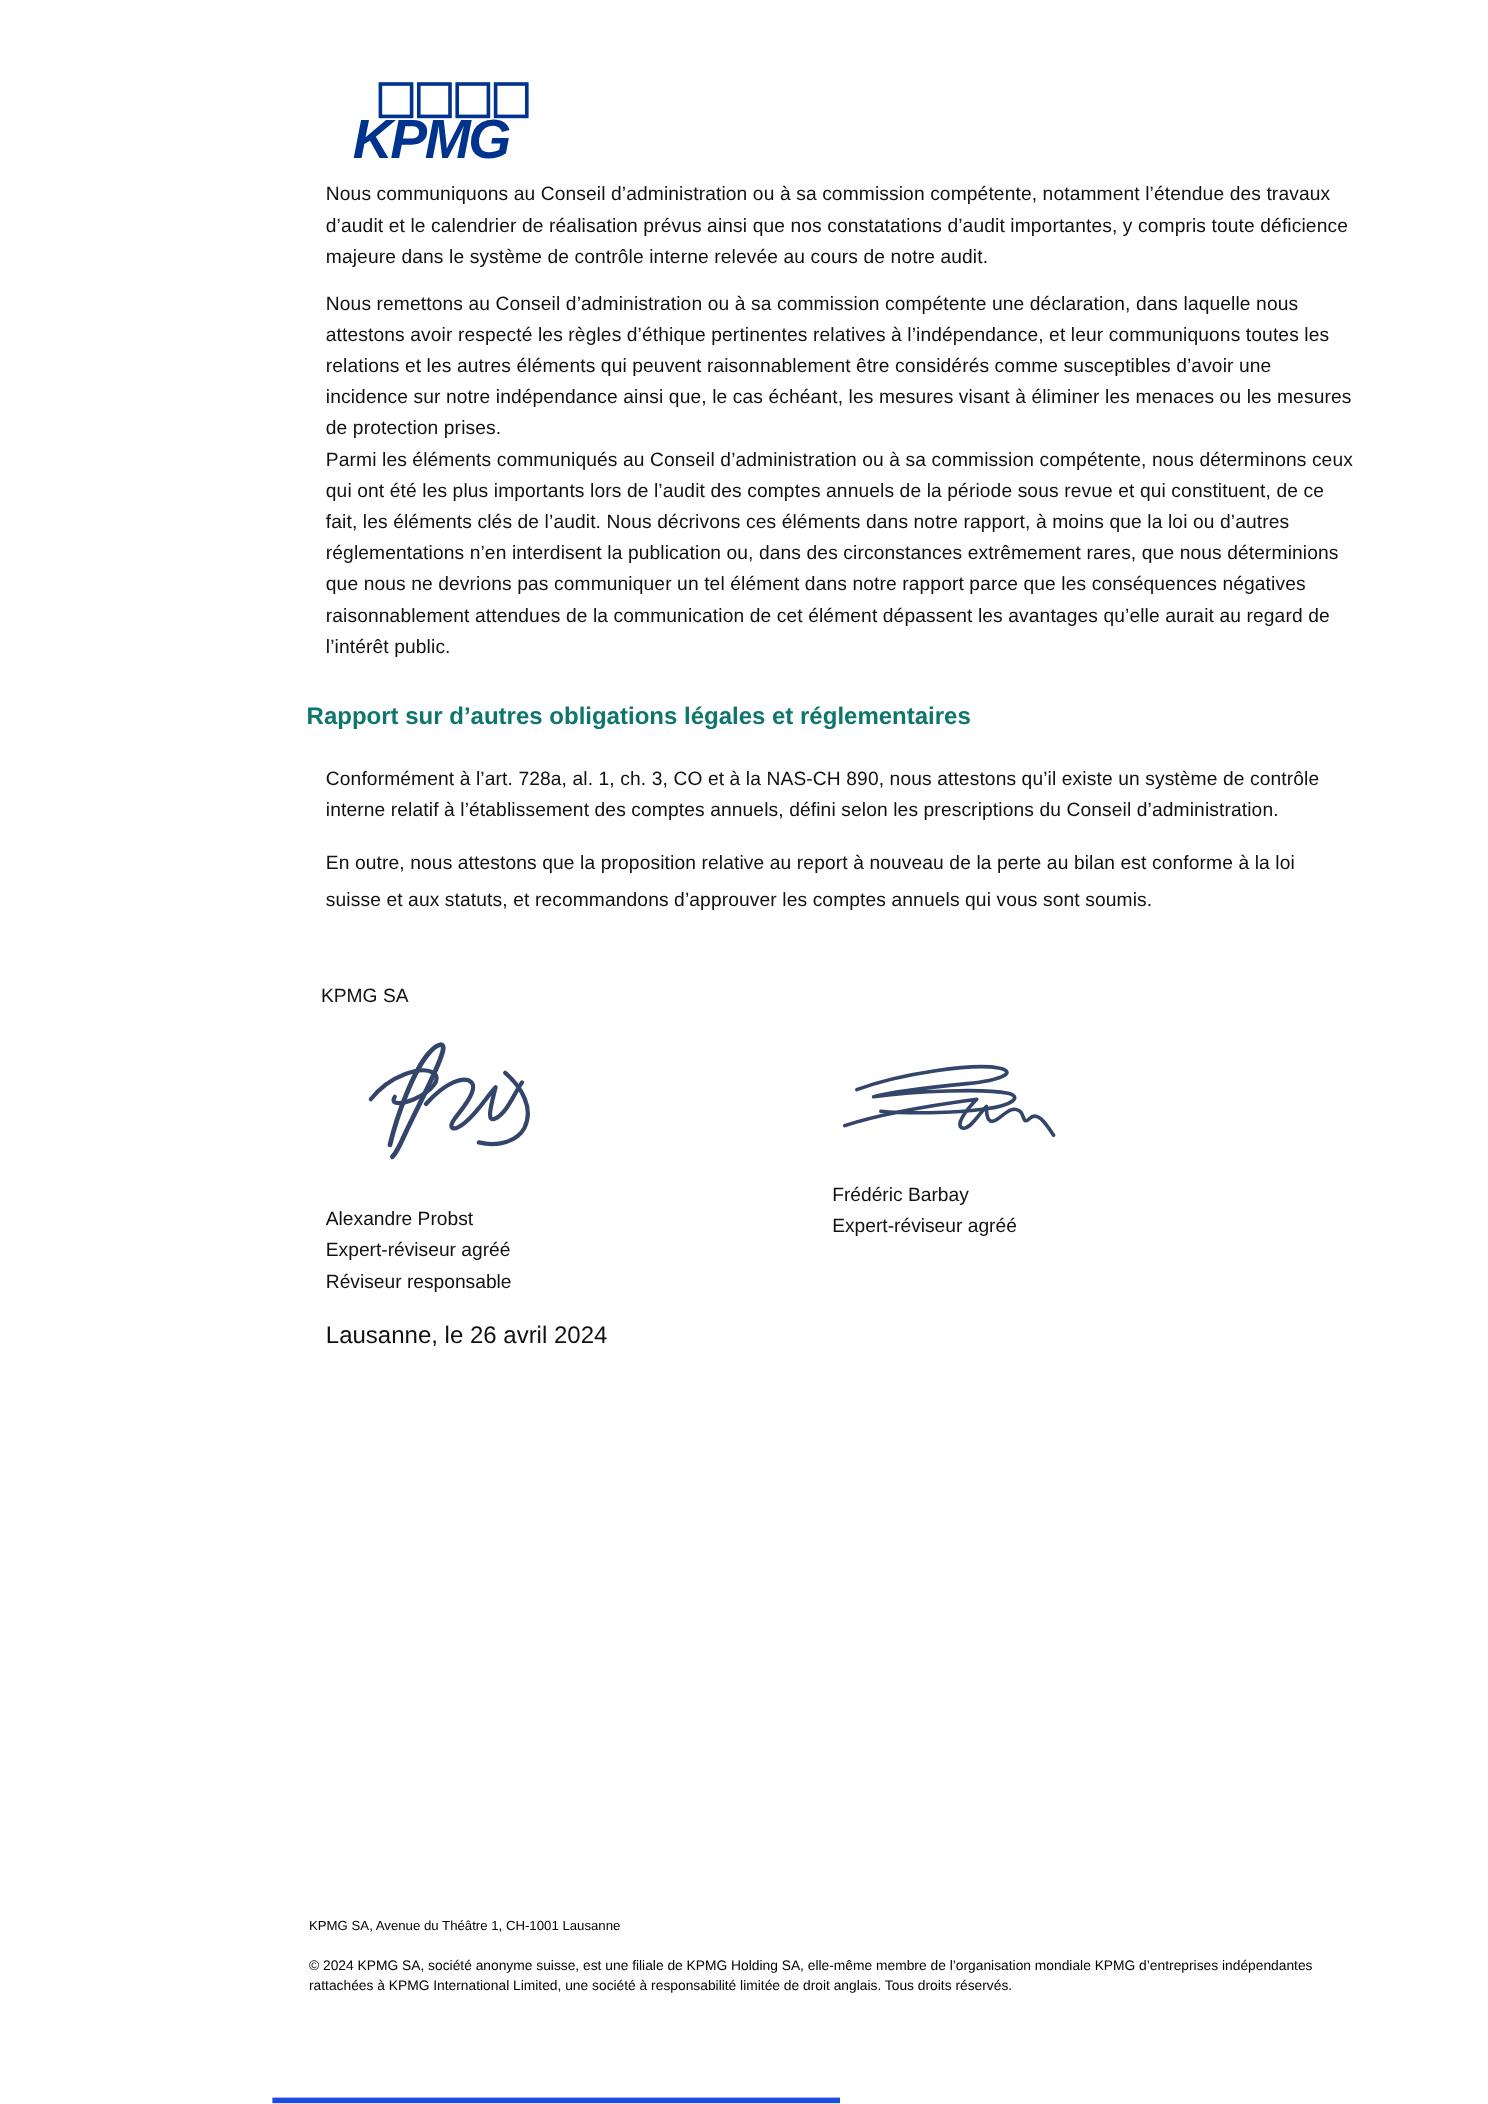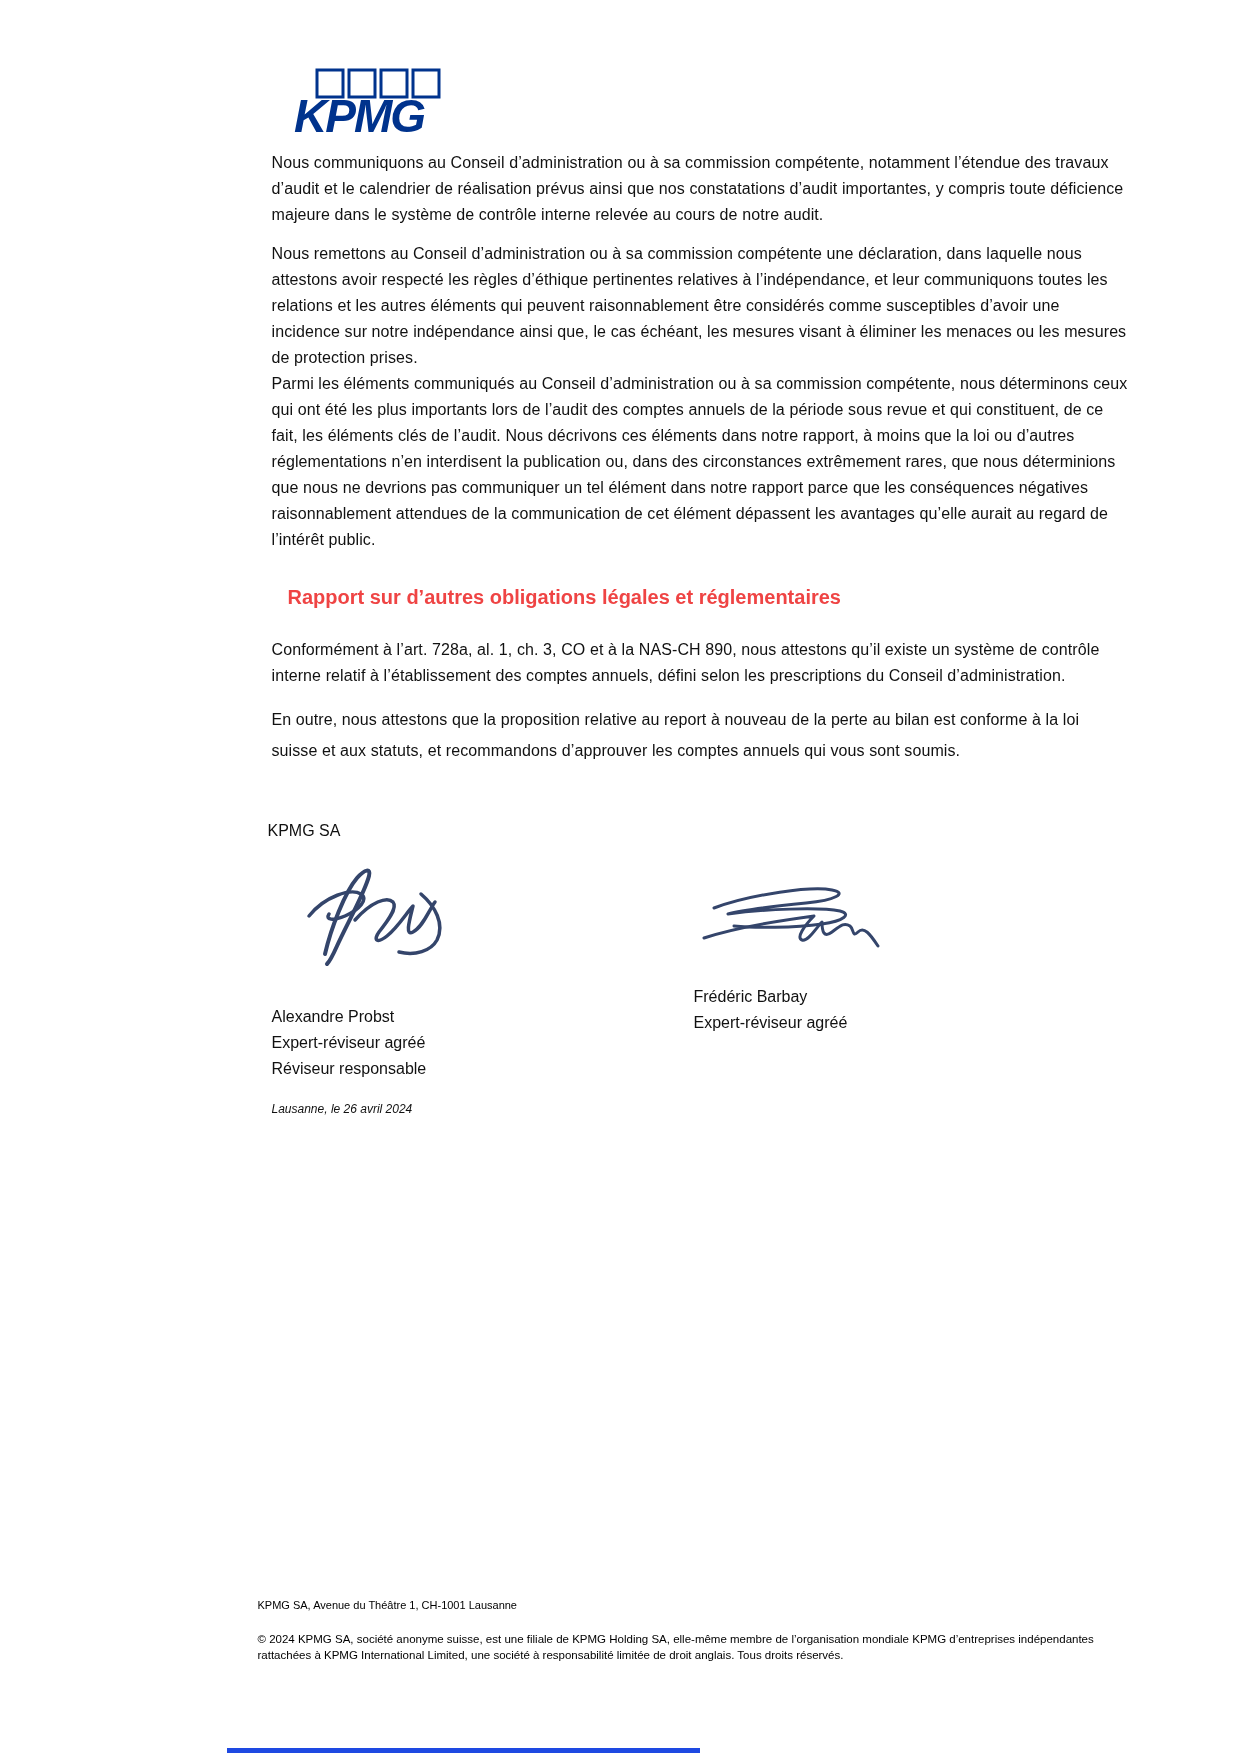--- a/index.html
+++ b/index.html
@@ -16,25 +16,25 @@
   .para {
     position: absolute;
     left: 160px;
     width: 858px;
     font-size: 16px;
     line-height: 26px;
     letter-spacing: 0.1px;
   }
   .section-heading {
     position: absolute;
-    left: 176px;
+    left: 144px;
     width: 860px;
     font-size: 20px;
     font-weight: bold;
-    color: #ef4444;
+    color: #0f766e;
   }
   .company-name {
     position: absolute;
     left: 156px;
     font-size: 16px;
   }
   .sig-block { position: absolute; }
   .sig-svg path {
     fill: none;
     stroke: #34456b;
@@ -42,22 +42,21 @@
     stroke-linejoin: round;
   }
   .signer-col {
     position: absolute;
     font-size: 16px;
     line-height: 26px;
   }
   .dateline {
     position: absolute;
     left: 160px;
-    font-size: 12px;
-    font-style: italic;
+    font-size: 20px;
   }
   .footer-address {
     position: absolute;
     left: 146px;
     font-size: 11px;
     color: #000;
   }
   .footer-copyright {
     position: absolute;
     left: 146px;

